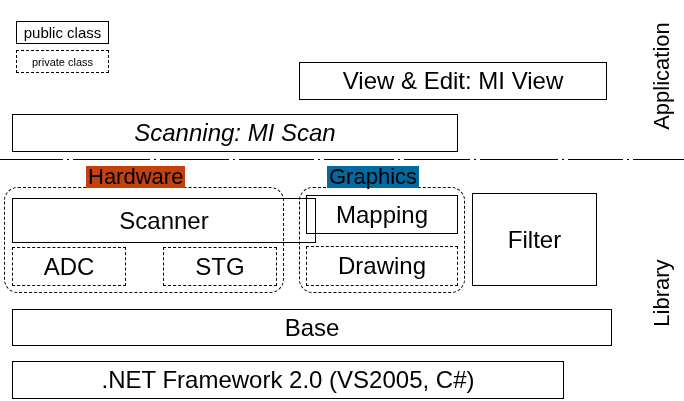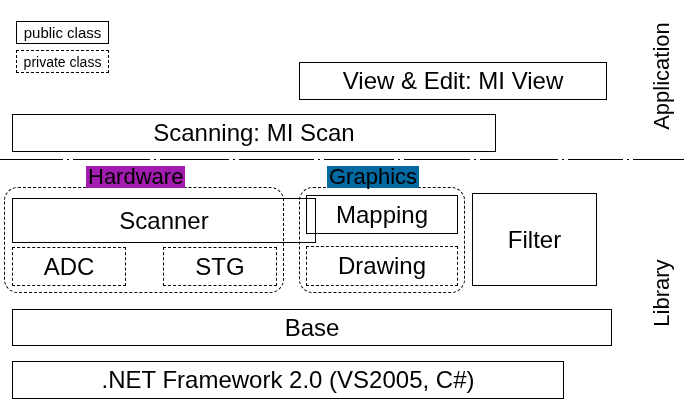--- a/index.html
+++ b/index.html
@@ -17,28 +17,28 @@
          border-top: 1px solid #000; }
   .sep-gap { position: absolute; top: 157px; width: 10px; height: 4px; background: #fff; }
   .sep-dot { position: absolute; top: 159px; width: 2px; height: 1px; background: #000; }
 </style>
 </head>
 <body>
 
 <div class="box solid" style="left:16px;top:21px;width:93px;height:23px;font-size:15px;">
   <span>public class</span>
 </div>
-<div class="box dashed" style="left:16px;top:50px;width:93px;height:23px;font-size:14px;">
+<div class="box dashed" style="left:16px;top:50px;width:93px;height:23px;font-size:11px;">
   <span>private class</span>
 </div>
 
 <div class="box solid" style="left:299px;top:62px;width:308px;height:38px;font-size:24px;">
   <span>View &amp; Edit: MI View</span>
 </div>
-<div class="box solid" style="left:12px;top:114px;width:484px;height:38px;font-size:24px;">
+<div class="box solid" style="left:12px;top:114px;width:446px;height:38px;font-size:24px;font-style:italic;">
   <span>Scanning: MI Scan</span>
 </div>
 
 <div class="sep"></div>
 <div class="sep-gap" style="left:63px;"></div>
 <div class="sep-dot" style="left:67px;"></div>
 <div class="sep-gap" style="left:150px;"></div>
 <div class="sep-dot" style="left:154px;"></div>
 <div class="sep-gap" style="left:229px;"></div>
 <div class="sep-dot" style="left:233px;"></div>
@@ -46,21 +46,21 @@
 <div class="sep-dot" style="left:318px;"></div>
 <div class="sep-gap" style="left:394px;"></div>
 <div class="sep-dot" style="left:398px;"></div>
 <div class="sep-gap" style="left:470px;"></div>
 <div class="sep-dot" style="left:474px;"></div>
 <div class="sep-gap" style="left:558px;"></div>
 <div class="sep-dot" style="left:562px;"></div>
 <div class="sep-gap" style="left:623px;"></div>
 <div class="sep-dot" style="left:627px;"></div>
 
-<div class="lbl" style="left:86px;top:166px;background:#a21caf;padding:0 2px;z-index:2;">Hardware</div>
+<div class="lbl" style="left:86px;top:166px;background:#c2410c;padding:0 2px;z-index:2;">Hardware</div>
 <div class="group" style="left:4px;top:187px;width:280px;height:106px;"></div>
 <div class="box solid" style="left:12px;top:198px;width:304px;height:45px;font-size:24px;">
   <span>Scanner</span>
 </div>
 <div class="box dashed" style="left:12px;top:247px;width:114px;height:39px;font-size:24px;">
   <span>ADC</span>
 </div>
 <div class="box dashed" style="left:163px;top:247px;width:114px;height:39px;font-size:24px;">
   <span>STG</span>
 </div>

